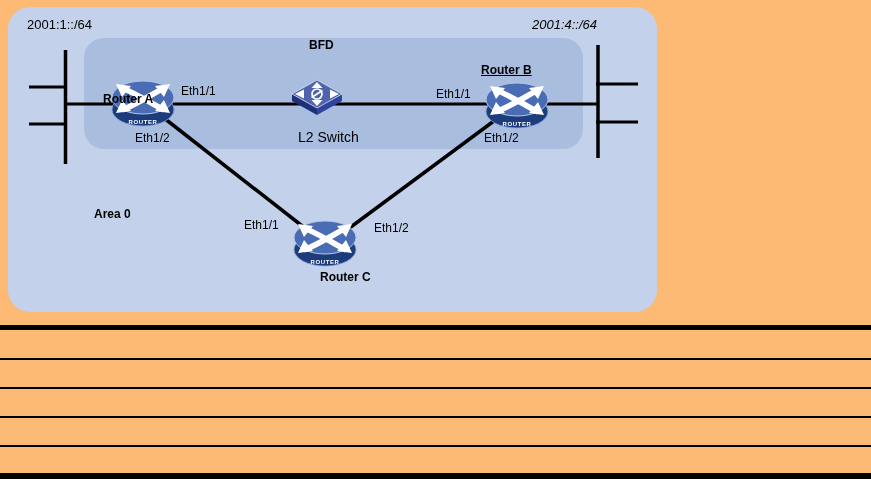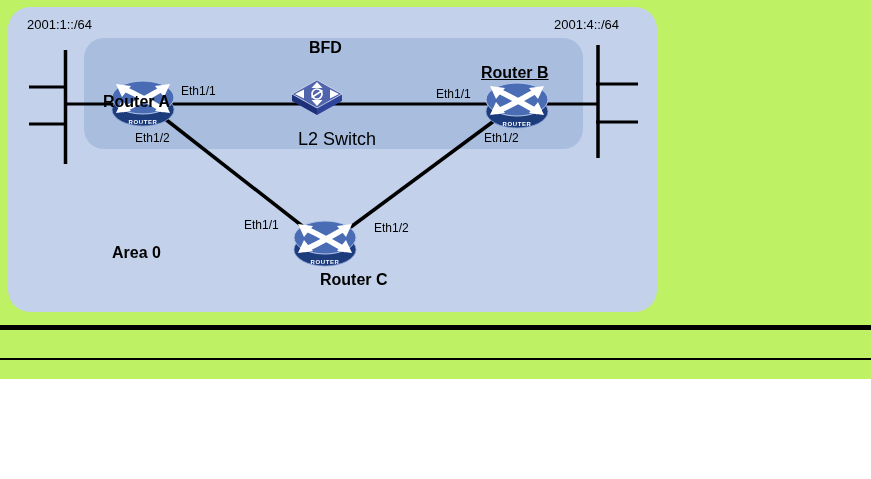--- a/index.html
+++ b/index.html
@@ -1,20 +1,20 @@
 <!DOCTYPE html>
 <html><head>
 <meta charset="utf-8">
 <style>
   html, body { margin: 0; padding: 0; background: #ffffff; }
   .page {
     position: relative;
     width: 871px;
-    height: 379px;
-    background: #bef264;
+    height: 479px;
+    background: #fdba74;
     font-family: "Liberation Sans", sans-serif;
     overflow: hidden;
   }
   .outer-box {
     position: absolute;
     left: 8px; top: 7px;
     width: 649px; height: 305px;
     background: #c3d1ea;
     border-radius: 22px;
   }
@@ -28,32 +28,32 @@
   svg.links {
     position: absolute;
     left: 0; top: 0;
   }
   .lbl {
     position: absolute;
     color: #000;
     white-space: nowrap;
     line-height: 1.1;
   }
-  .lbl.bold  { font-weight: bold; font-size: 16px; }
+  .lbl.bold  { font-weight: bold; font-size: 12px; }
   .lbl.addr  { font-size: 13px; }
-  .lbl.plain { font-size: 18px; }
+  .lbl.plain { font-size: 14px; }
   .lbl.small { font-size: 12px; }
   .node { position: absolute; }
   .node svg { display: block; }
 
   
   .subnet-left  { left: 27px;  top: 18px; }
-  .subnet-right { left: 554px; top: 18px; }
+  .subnet-right { left: 532px; top: 18px; font-style: italic; }
   .bfd-label    { left: 309px; top: 39px; }
-  .area-label   { left: 112px; top: 208px; margin-top: 36px; }
+  .area-label   { left: 94px; top: 208px; }
   .router-a-label { left: 103px; top: 54px; margin-top: 39px; }
   .router-b-label { left: 481px; top: 64px; text-decoration: underline; }
   .router-c-label { left: 292px; top: 271px; padding-left: 28px; }
   .switch-label   { left: 298px; top: 130px; }
   .a-eth11 { left: 181px; top: 85px; }
   .a-eth12 { left: 135px; top: 132px; }
   .b-eth11 { left: 436px; top: 88px; }
   .b-eth12 { left: 484px; top: 132px; }
   .c-eth11 { left: 244px; top: 219px; }
   .c-eth12 { left: 374px; top: 222px; }

